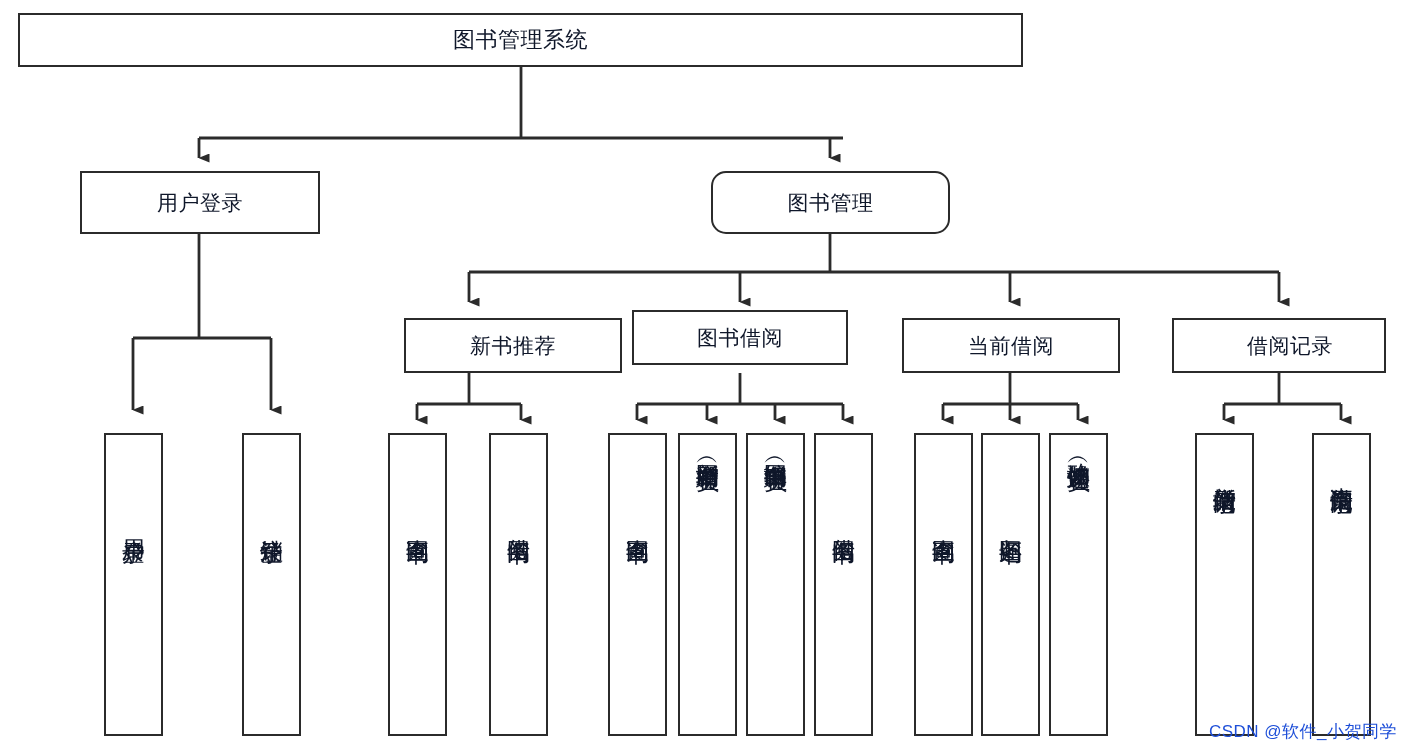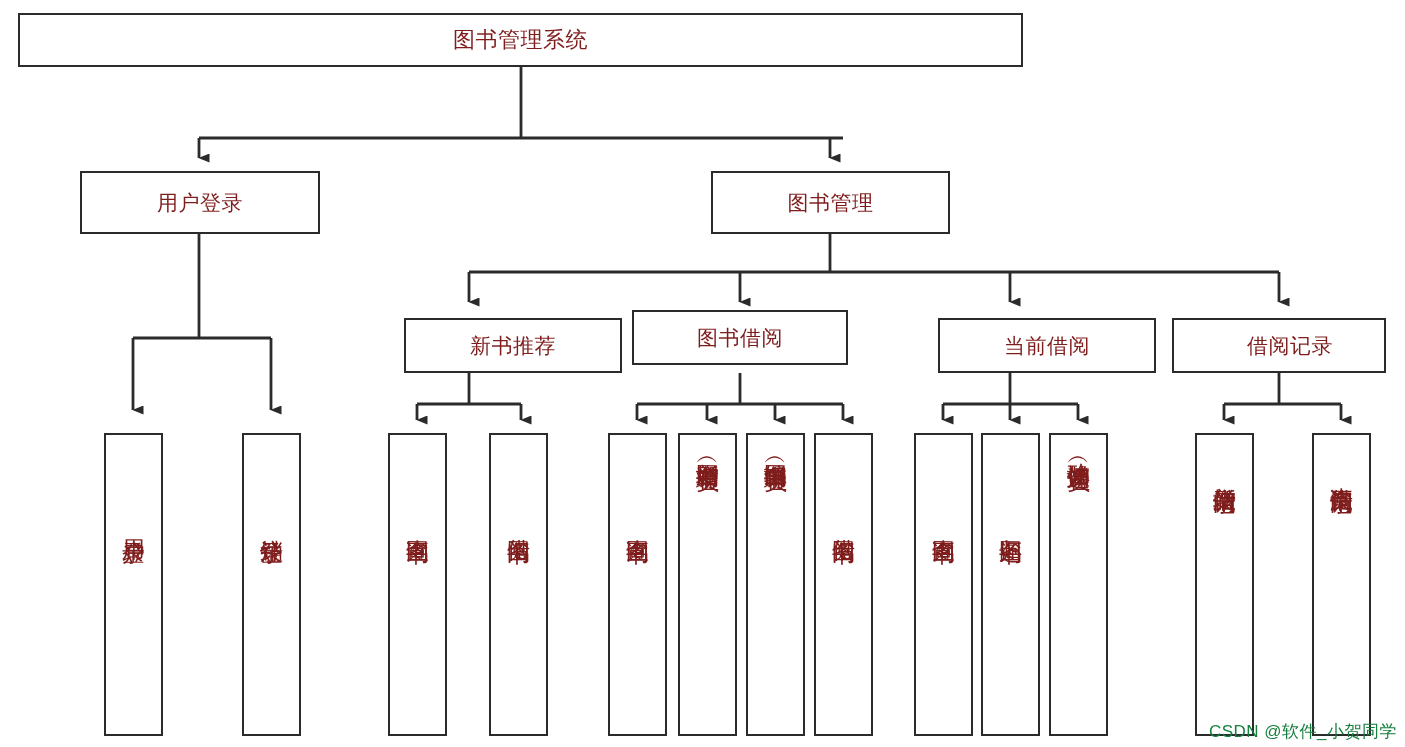--- a/index.html
+++ b/index.html
@@ -28,21 +28,21 @@
     pointer-events: none;
   }
   .node {
     position: absolute;
     box-sizing: border-box;
     background: #ffffff;
     border: 2.5px solid #2b2b2b;
     display: flex;
     align-items: center;
     justify-content: center;
-    color: #7f1d1d;
+    color: #0f172a;
     z-index: 2;
   }
   .node .label {
     display: block;
     text-align: center;
     letter-spacing: 0.5px;
   }
   .node.horizontal .label {
     font-size: 21px;
     line-height: 1.1;
@@ -72,21 +72,21 @@
     margin-top: 28px;
   }
   .node.leaf.top .label {
     margin-top: 4px;
   }
   .watermark {
     position: absolute;
     right: 8px;
     bottom: 4px;
     font-size: 17px;
-    color: #15803d;
+    color: #1d4ed8;
     letter-spacing: 0.5px;
     z-index: 3;
     white-space: nowrap;
   }
 </style>
 </head>
 <body>
 
 <div id="diagram-root">
 
@@ -140,31 +140,31 @@
     </g>
   </svg>
 
   <div class="node horizontal root" style="left:18px; top:13px; width:1005px; height:54px;">
     <span class="label">图书管理系统</span>
   </div>
 
   <div class="node horizontal" style="left:80px; top:171px; width:240px; height:63px;">
     <span class="label">用户登录</span>
   </div>
-  <div class="node horizontal" style="left:711px; top:171px; width:239px; height:63px;">
+  <div class="node horizontal" style="left:711px; top:171px; width:239px; height:63px;border-radius:15px;">
     <span class="label">图书管理</span>
   </div>
 
   <div class="node horizontal" style="left:360px; top:318px; width:218px; height:55px;margin-left:44px;">
     <span class="label">新书推荐</span>
   </div>
   <div class="node horizontal" style="left:632px; top:310px; width:216px; height:55px;">
     <span class="label">图书借阅</span>
   </div>
-  <div class="node horizontal" style="left:902px; top:318px; width:218px; height:55px;margin-left:36px;">
+  <div class="node horizontal" style="left:902px; top:318px; width:218px; height:55px;">
     <span class="label">当前借阅</span>
   </div>
   <div class="node horizontal" style="left:1172px; top:318px; width:214px; height:55px;padding-left:22px;">
     <span class="label">借阅记录</span>
   </div>
 
   <div class="node leaf mid" style="left:104px; top:433px; width:59px; height:303px;">
     <span class="label">用户登录</span>
   </div>
   <div class="node leaf mid" style="left:242px; top:433px; width:59px; height:303px;">

